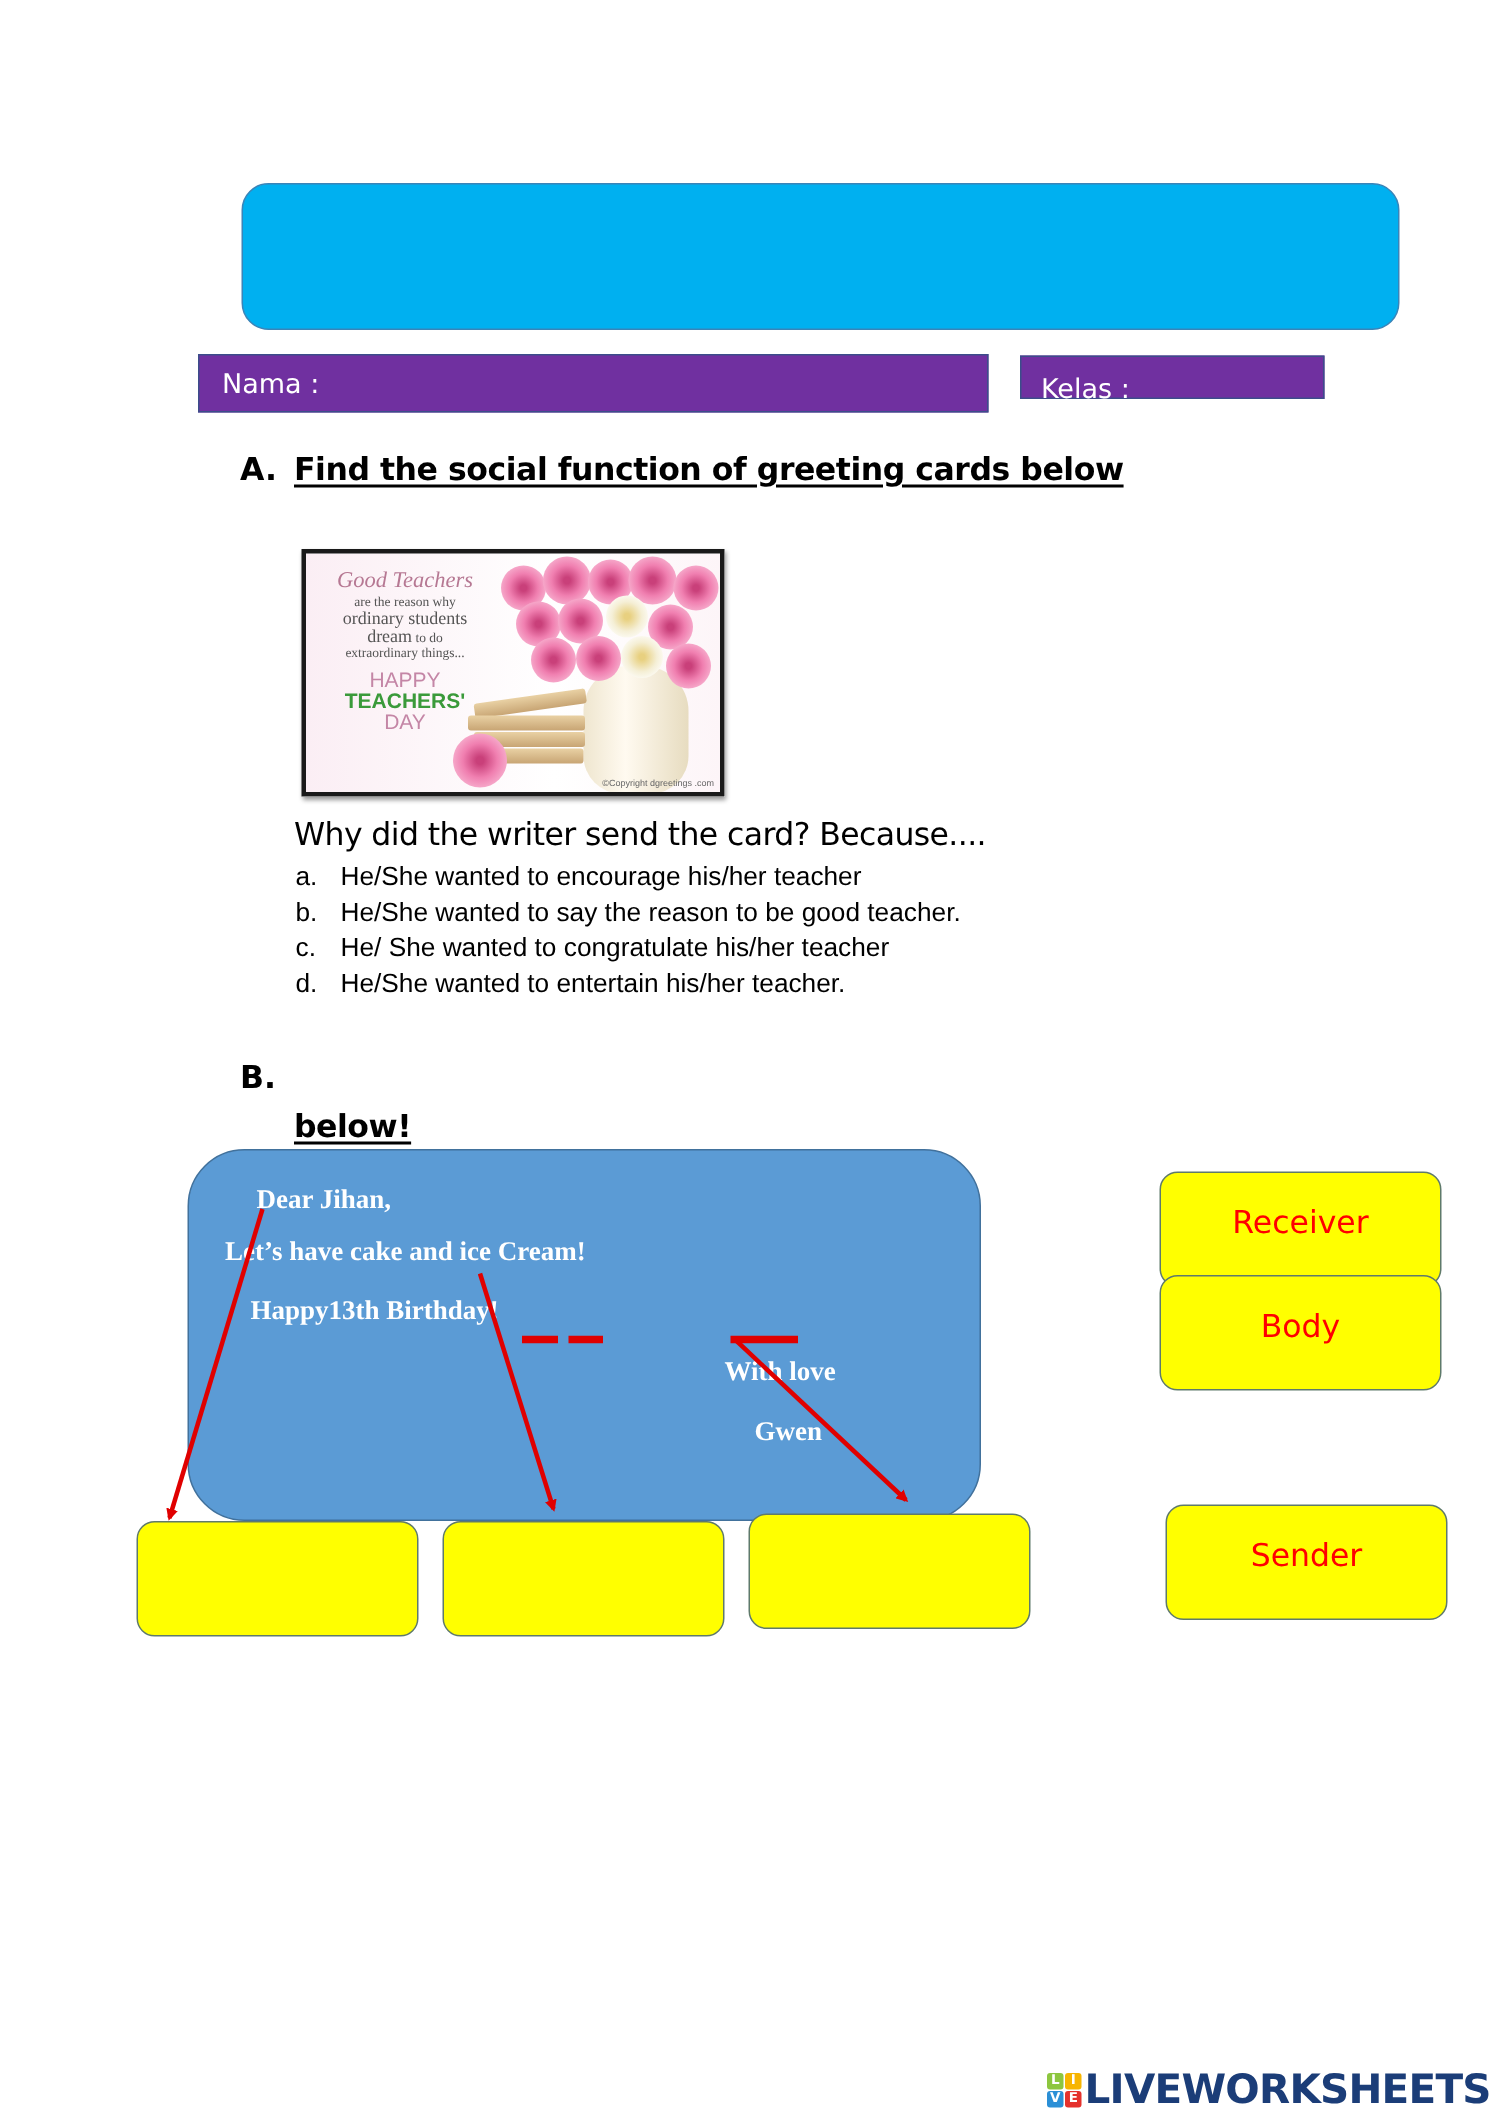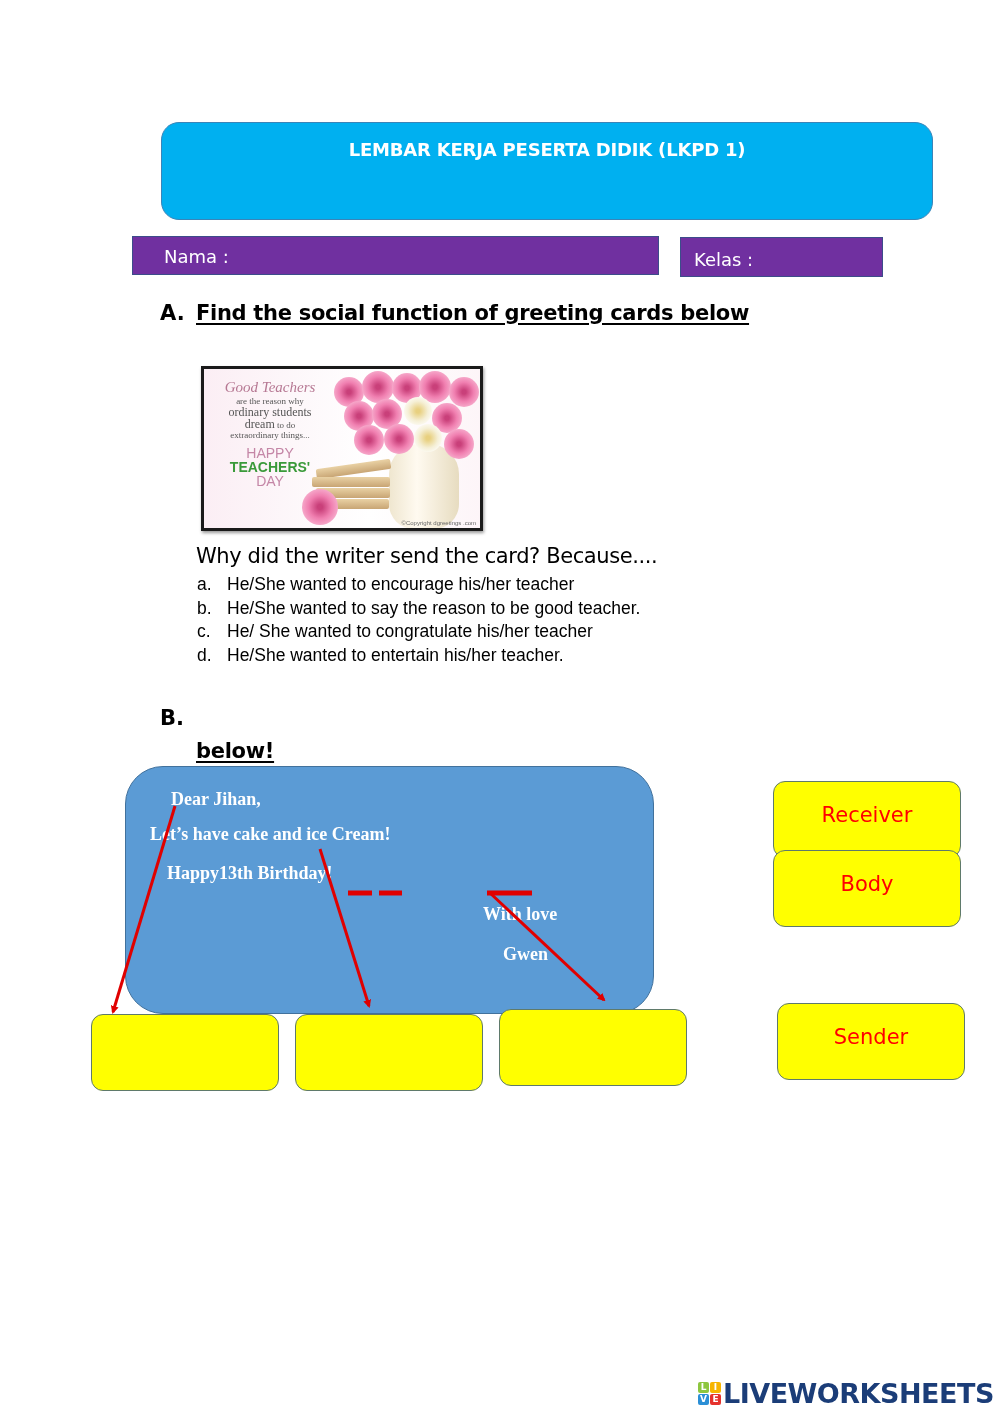--- a/index.html
+++ b/index.html
@@ -2,22 +2,22 @@
 <html><head>
 <meta charset="utf-8">
 <style>
   html, body { margin:0; padding:0; background:#ffffff; }
   body { width:1000px; height:1413px; position:relative; overflow:hidden; font-family:"Liberation Sans", sans-serif; }
   .abs { position:absolute; }
   .header-box { left:161px; top:122px; width:772px; height:98px; background:#00b0f0; border:1px solid #3a84b8; border-radius:18px; box-sizing:border-box; color:#fff; text-align:center; font-family:"DejaVu Sans", sans-serif; font-weight:bold; }
   .header-sub { position:absolute; left:0; right:0; top:16px; font-size:18px; letter-spacing:-0.2px; }
   .header-title { position:absolute; left:0; right:0; top:58px; font-size:23px; }
   .purple { background:#7030a0; border:1px solid #3c4d8a; box-sizing:border-box; color:#fff; font-family:"DejaVu Sans", sans-serif; font-size:18px; }
-  .nama { left:132px; top:236px; width:527px; height:39px; padding:9px 0 0 31px; }
-  .kelas { left:680px; top:237px; width:203px; height:40px; padding:11px 0 0 13px; }
+  .nama { left:132px; top:236px; width:527px; height:39px; padding:9px 0 0 15px; }
+  .kelas { left:680px; top:237px; width:203px; height:29px; padding:11px 0 0 13px; }
   .section-h { font-family:"DejaVu Sans", sans-serif; font-weight:bold; font-size:21px; color:#000; }
   .section-h .letter { position:absolute; left:0; top:0; }
   .section-h .txt { position:absolute; left:36px; top:0; text-decoration:underline; text-underline-offset:3px; letter-spacing:-0.3px; white-space:nowrap; }
   .card-img { left:201px; top:366px; width:282px; height:165px; border:3px solid #1a1a1a; box-sizing:border-box; background:linear-gradient(90deg,#fbeef4 0%,#fff 60%,#fdf5f8 100%); overflow:hidden; box-shadow:1px 2px 3px rgba(0,0,0,.4); }
   .card-text { position:absolute; left:6px; top:10px; width:120px; text-align:center; font-family:"Liberation Serif", serif; color:#555; }
   .ct-good { font-style:italic; font-size:15px; color:#b67893; }
   .ct-small { font-size:9px; line-height:10px; }
   .ct-med { font-size:12px; line-height:12px; }
   .ct-happy { font-family:"Liberation Sans", sans-serif; font-size:14px; color:#c486a6; margin-top:6px; line-height:14px; }
   .ct-teach { font-family:"Liberation Sans", sans-serif; font-size:14px; font-weight:bold; color:#3a9a3a; line-height:14px; }
@@ -38,21 +38,20 @@
   svg.arrows { position:absolute; left:0; top:0; pointer-events:none; }
   .logo { left:698px; top:1378px; height:30px; display:flex; align-items:center; }
   .logo-grid { display:grid; grid-template-columns:11px 11px; grid-template-rows:11px 11px; gap:1px; margin-right:2px; }
   .logo-grid div { font-size:9px; font-weight:bold; color:#fff; text-align:center; line-height:11px; border-radius:2px; font-family:"DejaVu Sans", sans-serif; }
   .logo-text { font-family:"DejaVu Sans", sans-serif; font-weight:bold; font-size:27px; color:#1b3d78; letter-spacing:-0.5px; }
 </style>
 </head>
 <body>
 
 <div class="abs header-box">
-  <div class="header-sub">LEMBAR KERJA PESERTA DIDIK (LKPD 1)</div>
 </div>
 
 <div class="abs purple nama">
   <span>Nama :</span>
 </div>
 <div class="abs purple kelas">
   <span>Kelas :</span>
 </div>
 
 <div class="abs section-h" style="left:160px; top:301px; width:700px; height:30px;">

